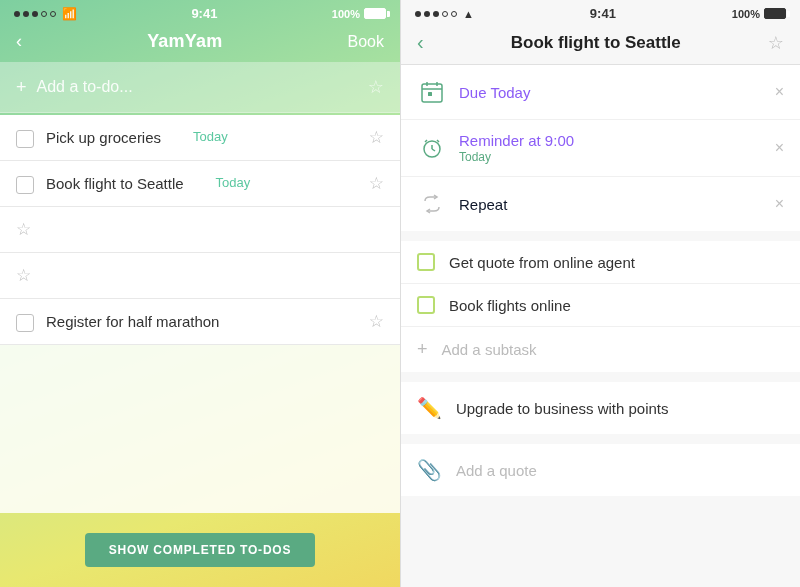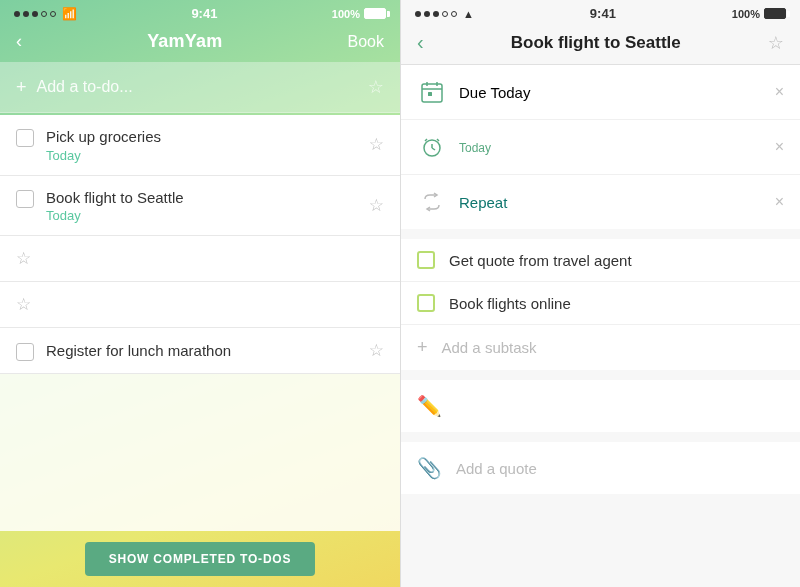--- a/index.html
+++ b/index.html
@@ -115,29 +115,29 @@
       flex: 1;
     }
     .checkbox {
       width: 18px;
       height: 18px;
       border: 1.5px solid #c0c0c0;
       border-radius: 3px;
       margin-top: 2px;
       flex-shrink: 0;
     }
-    .todo-text-group { display: flex; flex-direction: column; }
+    .todo-text-group { display: flex; flex-direction: row; gap: 32px; }
     .todo-title { font-size: 15px; color: #333; line-height: 1.3; }
     .todo-sub { font-size: 13px; color: #5bc8a0; margin-top: 1px; }
     .star-btn { color: #c0c0c0; font-size: 17px; cursor: pointer; }
 
     .show-completed-btn {
       display: flex;
       justify-content: center;
-      padding: 11px;
+      padding: 20px;
       align-items: center;
     }
     .show-completed-btn button {
       background: #5aaa82;
       color: white;
       border: none;
       border-radius: 4px;
       padding: 10px 24px;
       font-size: 12px;
       font-weight: 600;
@@ -215,21 +215,21 @@
     .calendar-icon-svg {
       width: 22px; height: 22px;
     }
     .alarm-icon-svg {
       width: 22px; height: 22px;
     }
     .repeat-icon-svg {
       width: 20px; height: 20px;
     }
     .detail-row-text { flex: 1; }
-    .detail-row-main { font-size: 15px; color: #000000; font-weight: 500; }
+    .detail-row-main { font-size: 15px; color: #8b5cf6; font-weight: 500; }
     .detail-row-sub { font-size: 12px; color: #5aaa82; margin-top: 1px; }
     .detail-row-gray .detail-row-main { color: #999; }
     .detail-row-gray .detail-row-icon { color: #bbb; }
     .close-btn { color: #c0c0c0; font-size: 16px; cursor: pointer; }
 
     .subtasks-section {
       background: white;
       margin-bottom: 10px;
     }
     .subtask-row {
@@ -344,21 +344,21 @@
     <div class="todo-item">
       <span class="star-btn">☆</span>
     </div>
     <div class="todo-item">
       <span class="star-btn">☆</span>
     </div>
     <div class="todo-item">
       <div class="todo-item-left">
         <div class="checkbox"></div>
         <div class="todo-text-group">
-          <span class="todo-title">Register for lunch marathon</span>
+          <span class="todo-title">Register for half marathon</span>
         </div>
       </div>
       <span class="star-btn">☆</span>
     </div>
   </div>
 
   <div class="show-completed-btn">
     <button>SHOW COMPLETED TO-DOS</button>
   </div>
 </div>
@@ -411,59 +411,61 @@
         <div class="detail-row-icon">
           <svg class="alarm-icon-svg" viewBox="0 0 22 22" fill="none" xmlns="http://www.w3.org/2000/svg">
             <circle cx="11" cy="12" r="8" stroke="#5aaa82" stroke-width="1.5" fill="none"></circle>
             <line x1="11" y1="8" x2="11" y2="12" stroke="#5aaa82" stroke-width="1.5"></line>
             <line x1="11" y1="12" x2="14" y2="14" stroke="#5aaa82" stroke-width="1.5"></line>
             <line x1="4" y1="5" x2="6" y2="3" stroke="#5aaa82" stroke-width="1.5"></line>
             <line x1="18" y1="5" x2="16" y2="3" stroke="#5aaa82" stroke-width="1.5"></line>
           </svg>
         </div>
         <div class="detail-row-text">
+          <div class="detail-row-main">Reminder at 9:00</div>
           <div class="detail-row-sub">Today</div>
         </div>
         <span class="close-btn">×</span>
       </div>
 
       <div class="detail-row detail-row-gray">
         <div class="detail-row-icon">
           <svg class="repeat-icon-svg" viewBox="0 0 20 20" fill="none" xmlns="http://www.w3.org/2000/svg">
             <path d="M3 7 Q3 3 8 3 L15 3" stroke="#bbb" stroke-width="1.5" fill="none"></path>
             <polyline points="12,1 15,3 12,5" stroke="#bbb" stroke-width="1.5" fill="none"></polyline>
             <path d="M17 13 Q17 17 12 17 L5 17" stroke="#bbb" stroke-width="1.5" fill="none"></path>
             <polyline points="8,15 5,17 8,19" stroke="#bbb" stroke-width="1.5" fill="none"></polyline>
           </svg>
         </div>
         <div class="detail-row-text">
-          <div class="detail-row-main" style="color:#0f766e;">Repeat</div>
+          <div class="detail-row-main" style="color:#0f172a;">Repeat</div>
         </div>
         <span class="close-btn">×</span>
       </div>
     </div>
 
     <div class="subtasks-section">
       <div class="subtask-row">
         <div class="subtask-checkbox"></div>
-        <span class="subtask-text">Get quote from travel agent</span>
+        <span class="subtask-text">Get quote from online agent</span>
       </div>
       <div class="subtask-row">
         <div class="subtask-checkbox"></div>
         <span class="subtask-text">Book flights online</span>
       </div>
       <div class="add-subtask-row">
         <span class="add-subtask-plus">+</span>
         <span>Add a subtask</span>
       </div>
     </div>
 
     <div class="notes-section">
       <div class="note-row">
         <span class="note-icon">✏️</span>
+        <span class="note-text">Upgrade to business with points</span>
       </div>
     </div>
 
     <div class="file-section">
       <div class="file-row">
         <span class="file-icon">📎</span>
         <span class="file-text">Add a quote</span>
       </div>
     </div>
 

